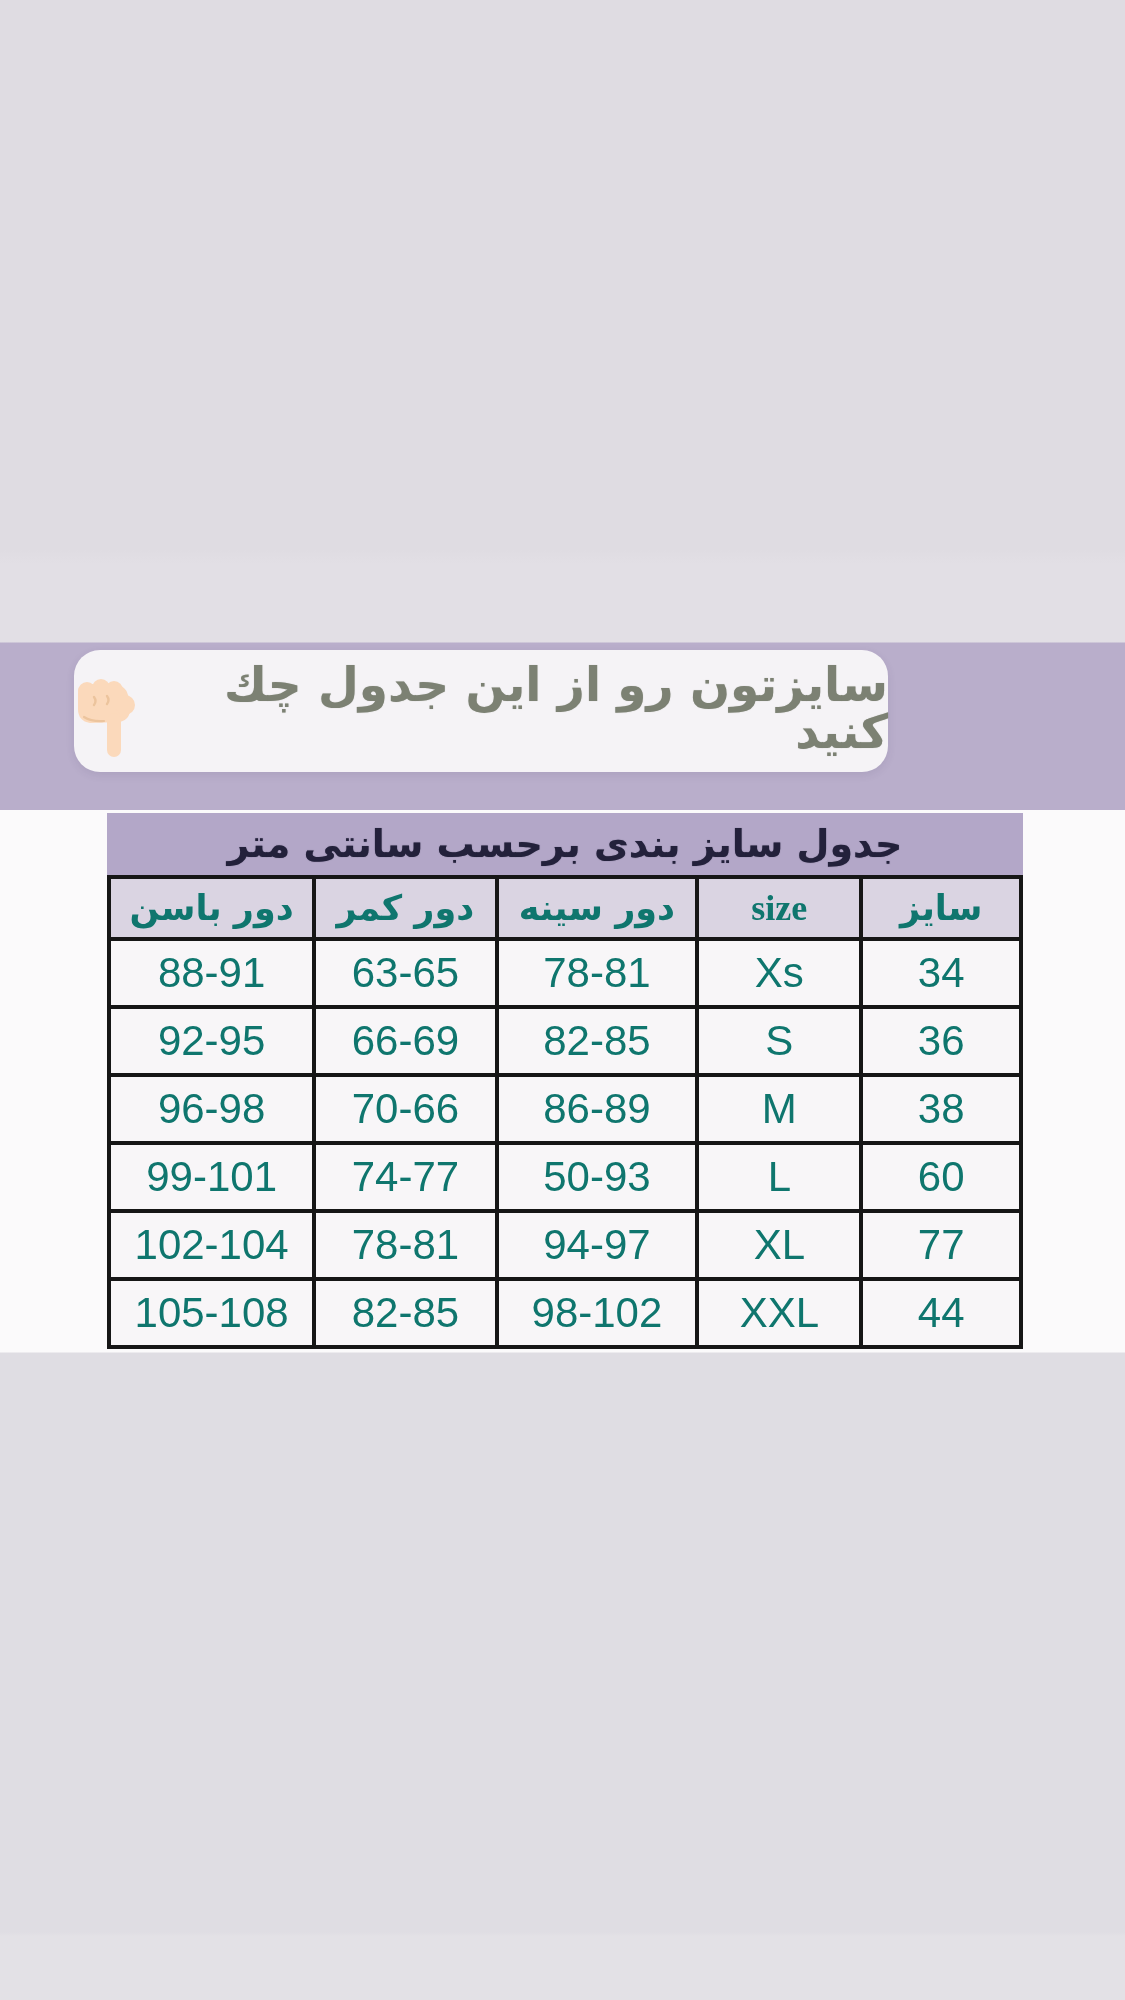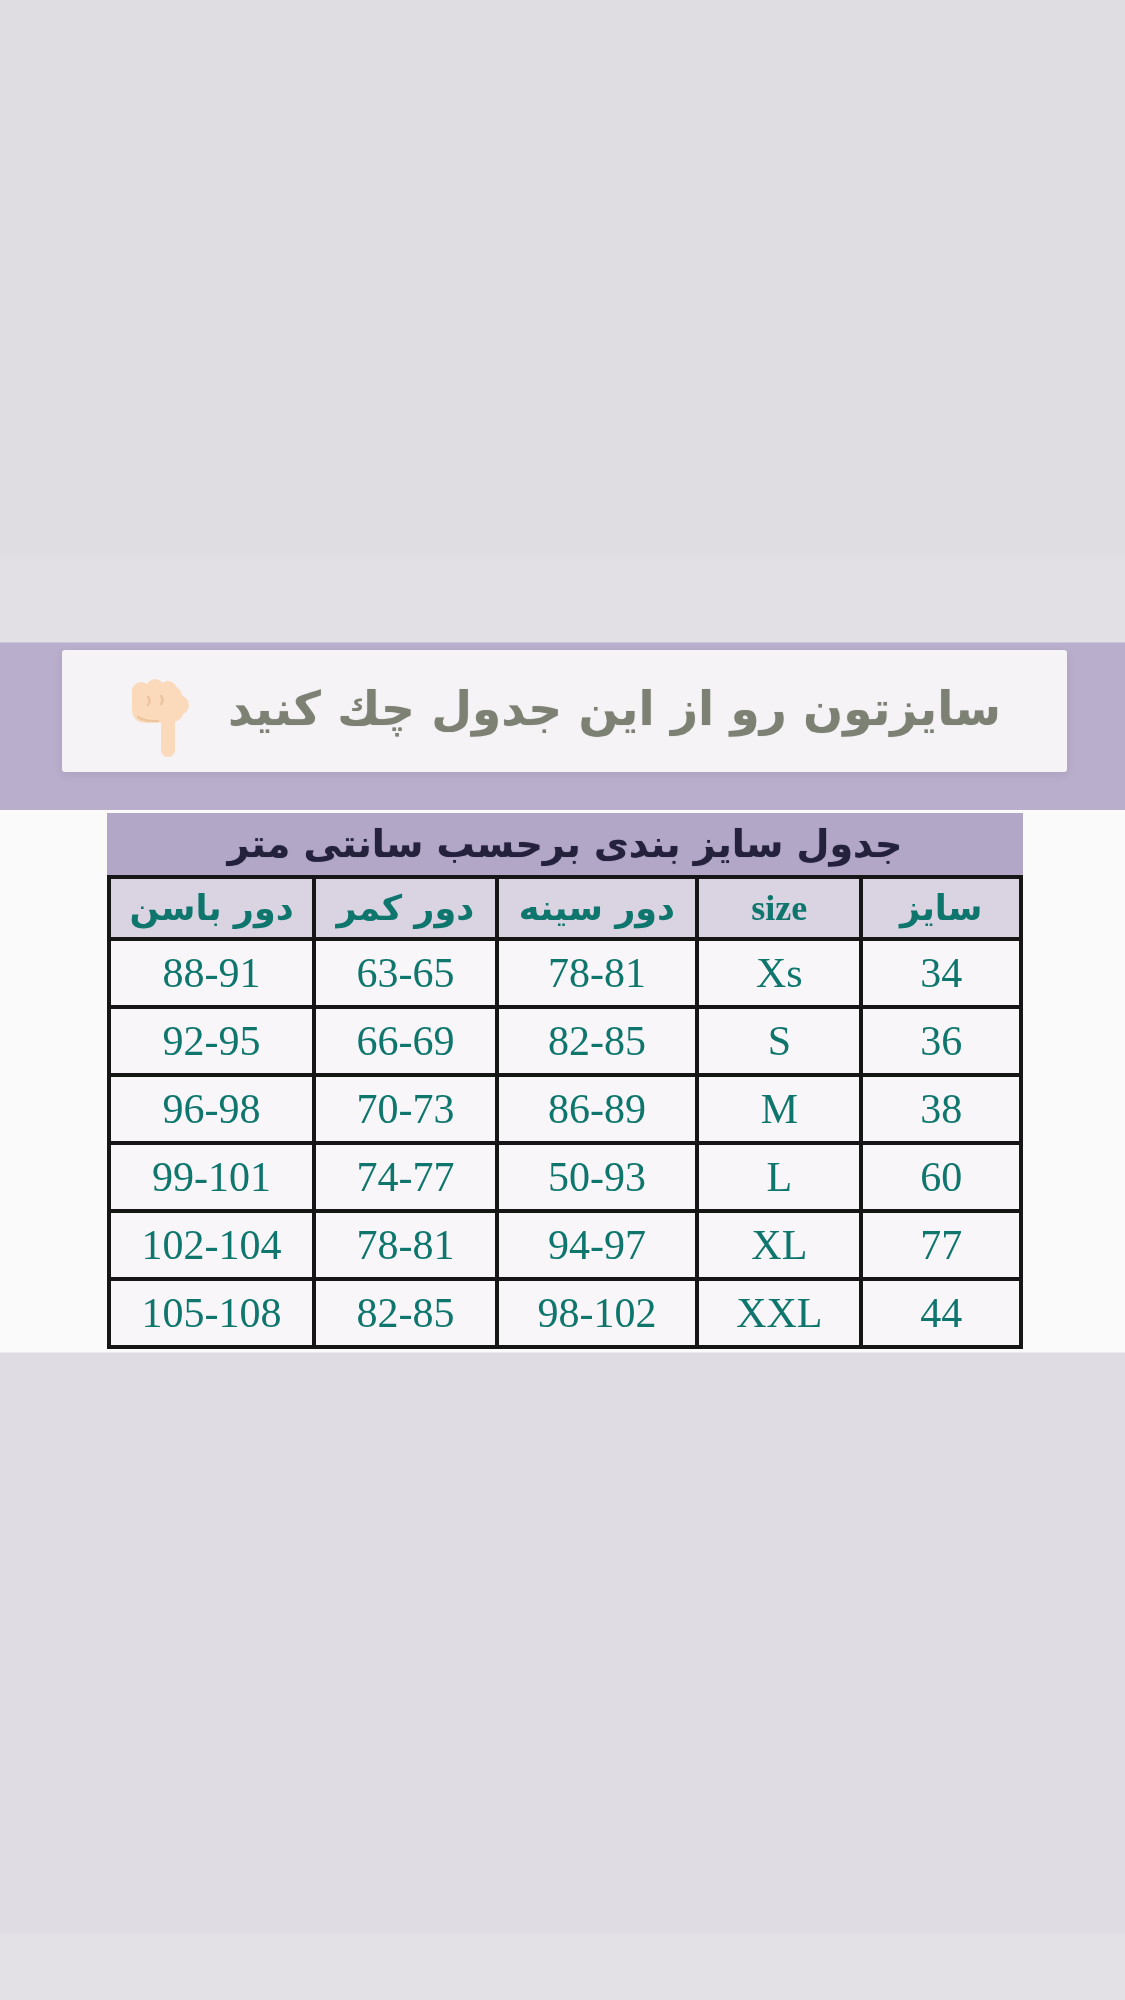--- a/index.html
+++ b/index.html
@@ -14,22 +14,22 @@
       #e3e1e6 96.8%, #e3e1e6 100%);
     font-family:"DejaVu Sans", sans-serif;
   }
 
   
   .banner-strip{
     position:absolute; left:0; top:643px; width:1125px; height:167px;
     background:#b9aecb;
   }
   .banner{
-    position:absolute; left:62px; top:650px; width:1005px; height:122px;
-    background:#f5f3f6; border-radius:3px;
+    position:absolute; left:74px; top:650px; width:814px; height:122px;
+    background:#f5f3f6; border-radius:26px;
     box-shadow:0 3px 8px rgba(60,50,90,0.10);
     display:flex; align-items:center; justify-content:center;
     direction:rtl; gap:38px;
   }
   .banner-text{
     color:#7c8173; font-size:47px; font-weight:bold; letter-spacing:0;
     line-height:1; padding-bottom:6px;
     text-shadow:0 0 1px rgba(124,129,115,0.45);
   }
   .hand-icon{ width:62px; height:84px; margin-top:20px; flex:0 0 auto; }
@@ -54,21 +54,21 @@
     border:4px solid #161616; text-align:center; vertical-align:middle;
     color:#0f766e; padding:0;
   }
   table.size-table th{
     height:58px; background:#dad4e2; font-size:35px; font-weight:bold;
     font-family:"DejaVu Sans", sans-serif;
   }
   table.size-table th.latin{ font-family:"Liberation Serif","DejaVu Serif",serif; font-size:36px;text-align:center; }
   table.size-table td{
     height:64px; background:#f8f6f8;
-    font-family:Liberation Serif, serif; font-size:42px;
+    font-family:Liberation Sans, sans-serif; font-size:42px;
   }
 </style>
 </head>
 <body>
 
 <div class="banner-strip"></div>
 
 <div class="banner">
   <span class="banner-text">سایزتون رو از این جدول چك كنید</span>
   <svg class="hand-icon" viewBox="0 0 62 84" xmlns="http://www.w3.org/2000/svg">
@@ -120,21 +120,21 @@
           <td>36</td>
           <td>S</td>
           <td>82-85</td>
           <td>66-69</td>
           <td>92-95</td>
         </tr>
         <tr>
           <td>38</td>
           <td>M</td>
           <td>86-89</td>
-          <td>70-73</td>
+          <td>70-66</td>
           <td>96-98</td>
         </tr>
         <tr>
           <td>60</td>
           <td>L</td>
           <td>50-93</td>
           <td>74-77</td>
           <td>99-101</td>
         </tr>
         <tr>

